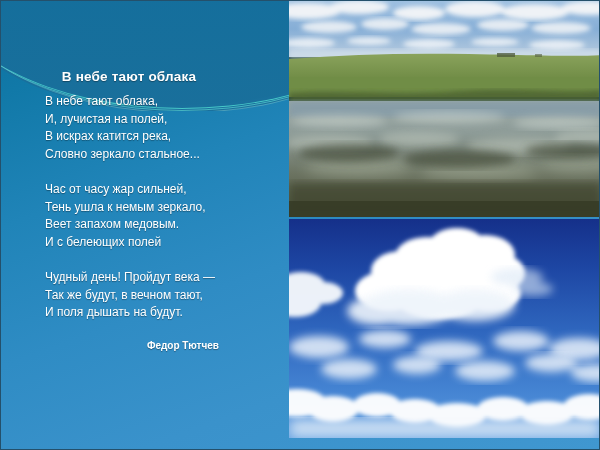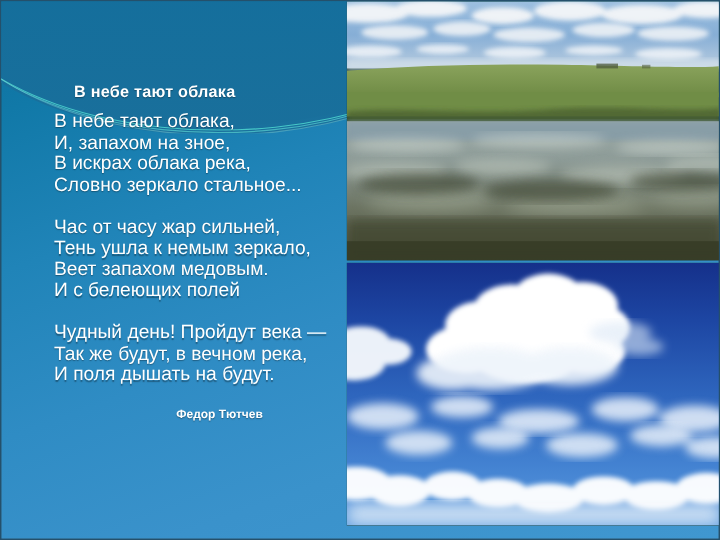--- a/index.html
+++ b/index.html
@@ -81,21 +81,21 @@
     text-align:center;
     letter-spacing:.2px;
     margin-bottom:9px;
     white-space:nowrap;
   }
   .stanza{
     margin:0 0 18px 24px;
   }
   .stanza:last-of-type{ margin-bottom:10px; }
   .line{
-    font-size:16px;
+    font-size:12px;
     line-height:17.5px;
     white-space:nowrap;
   }
   .author{
     font-size:10px;
     font-weight:bold;
     text-align:right;
     padding-right:18px;
     margin-top:6px;
   }
@@ -123,35 +123,35 @@
     <div class="swoosh-line l2"></div>
     <div class="swoosh-line l3"></div>
   </div>
 
   <div class="poem">
 
     <div class="poem-title">В небе тают облака</div>
 
     <div class="stanza">
       <div class="line">В небе тают облака,</div>
-      <div class="line">И, запахом на зное,</div>
-      <div class="line">В искрах облака река,</div>
+      <div class="line">И, лучистая на полей,</div>
+      <div class="line">В искрах катится река,</div>
       <div class="line">Словно зеркало стальное...</div>
     </div>
 
     <div class="stanza">
       <div class="line">Час от часу жар сильней,</div>
       <div class="line">Тень ушла к немым зеркало,</div>
       <div class="line">Веет запахом медовым.</div>
       <div class="line">И с белеющих полей</div>
     </div>
 
     <div class="stanza">
       <div class="line">Чудный день! Пройдут века —</div>
-      <div class="line">Так же будут, в вечном река,</div>
+      <div class="line">Так же будут, в вечном тают,</div>
       <div class="line">И поля дышать на будут.</div>
     </div>
 
     <div class="author">Федор Тютчев</div>
   </div>
 
   <div class="photo" id="photo-river">
     <svg viewBox="0 0 312 216" preserveAspectRatio="none">
       <defs>
         <linearGradient id="rvSky" x1="0" y1="0" x2="0" y2="1">

